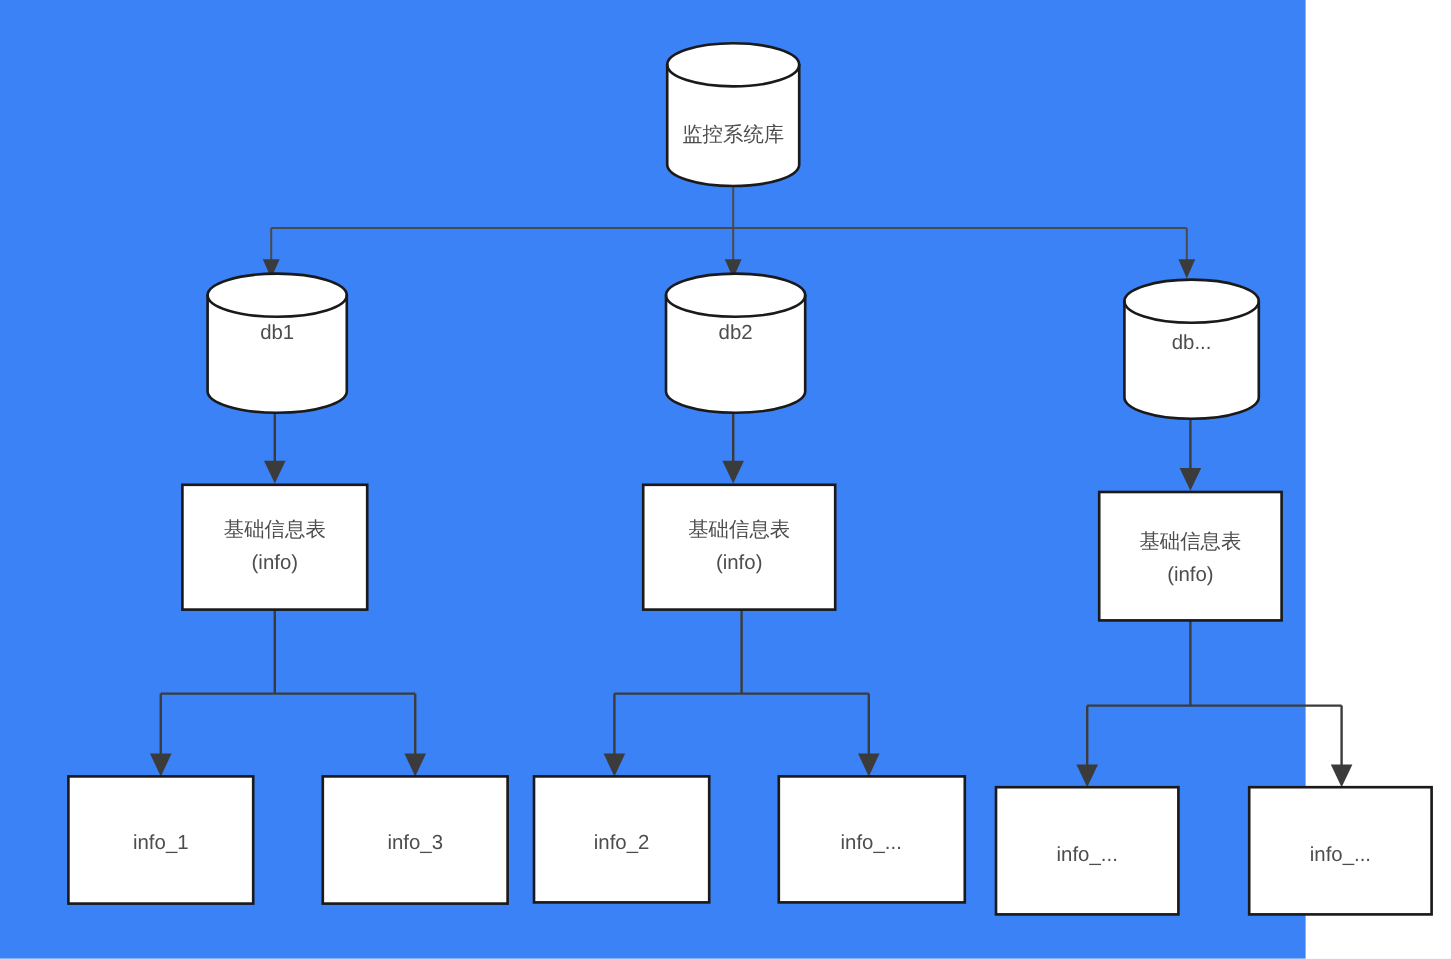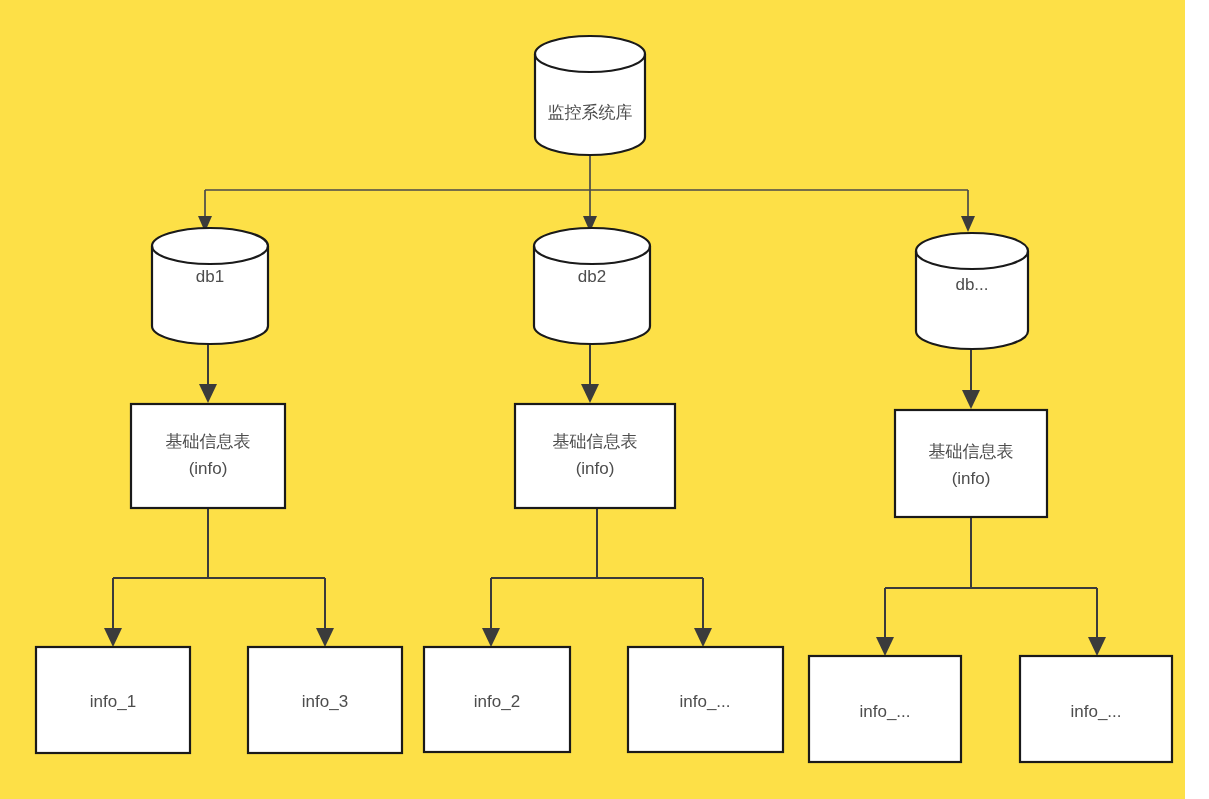--- a/index.html
+++ b/index.html
@@ -9,23 +9,24 @@
     background: #ffffff;
   }
   body {
     width: 1209px;
     height: 799px;
     font-family: "Liberation Sans", sans-serif;
     overflow: hidden;
   }
   #diagram-root {
     position: relative;
-    width: 1185px;
+    width: 1067px;
     height: 799px;
-    background: #fde047;
+    background: #3b82f6;
+    padding-left: 21px;
   }
   svg#diagram-canvas {
     display: block;
     width: 1209px;
     height: 799px;
   }
   .shape-fill {
     fill: #ffffff;
   }
   .shape-stroke {

